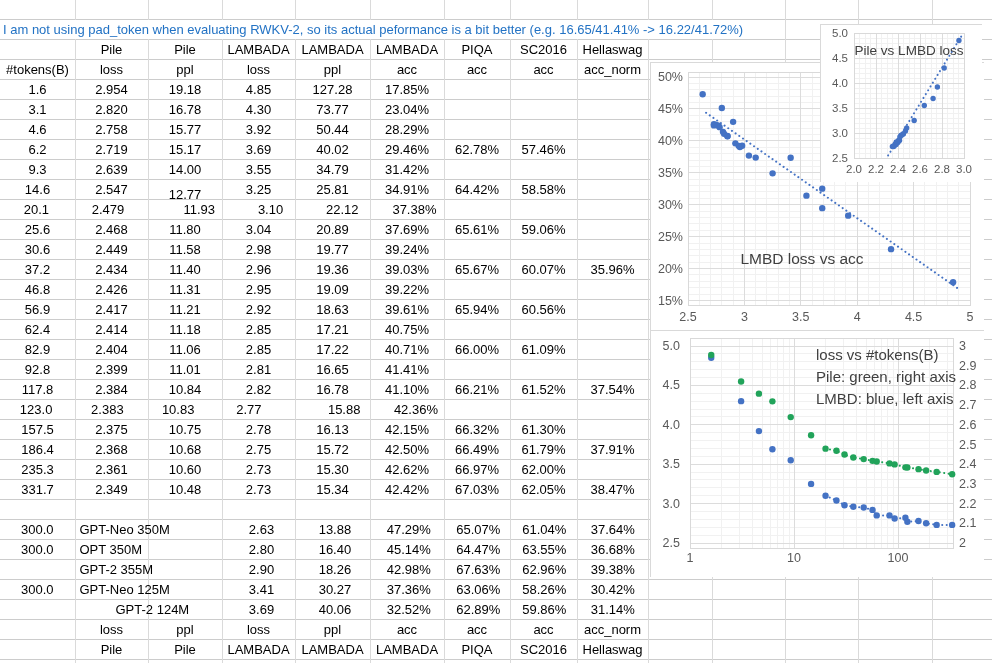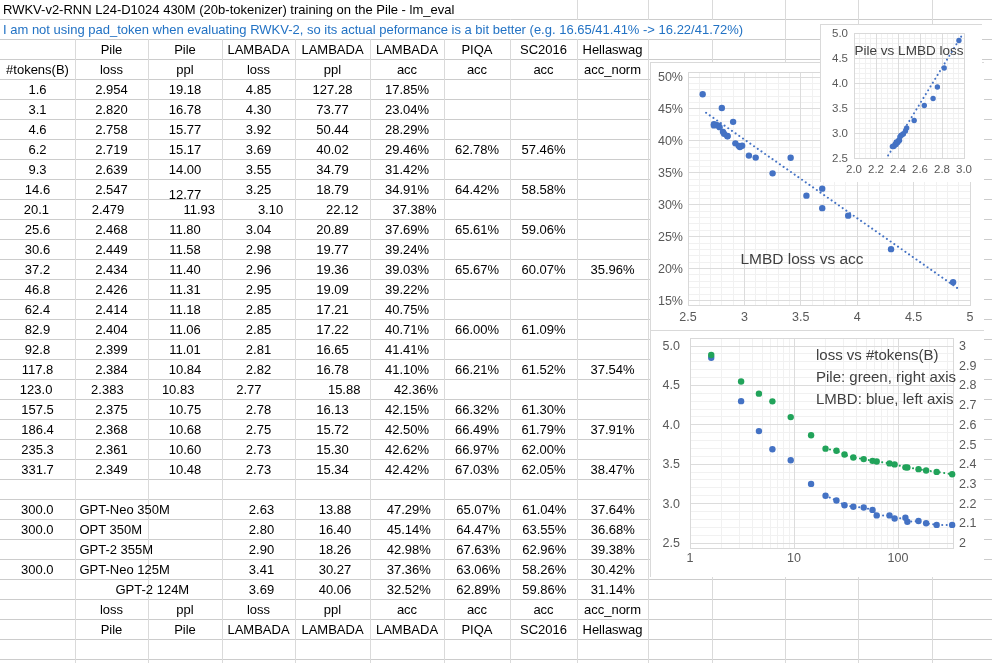--- a/index.html
+++ b/index.html
@@ -31,23 +31,20 @@
       <div class="vline" style="left: 444px;"></div>
       <div class="vline" style="left: 510px;"></div>
       <div class="vline" style="left: 577px;"></div>
       <div class="vline" style="left: 648px;"></div>
       <div class="vline" style="left: 712px;"></div>
       <div class="vline" style="left: 785px;"></div>
       <div class="vline" style="left: 858px;"></div>
       <div class="vline" style="left: 932px;"></div>
     </div>
 
-  <div class="bar" id="title-bar">
-    <span>RWKV-v2-RNN L24-D1024 430M (20b-tokenizer) training on the Pile - lm_eval</span>
-  </div>
   <div class="bar" id="note-bar">
     <span style="color: rgb(34, 114, 196);">I am not using pad_token when evaluating RWKV-2, so its actual peformance is a bit better (e.g. 16.65/41.41% -&gt; 16.22/41.72%)</span>
   </div>
 
   <div id="table">
       <div class="trow">
         <div class="tcell" style="width: 75px;"></div>
         <div class="tcell" style="width: 73px;">Pile</div>
         <div class="tcell" style="width: 74px;">Pile</div>
         <div class="tcell" style="width: 73px;">LAMBADA</div>
@@ -121,21 +118,21 @@
         <div class="tcell" style="width: 74px;">31.42%</div>
         <div class="tcell" style="width: 66px;"></div>
         <div class="tcell" style="width: 67px;"></div>
         <div class="tcell" style="width: 71px;"></div>
       </div>
       <div class="trow">
         <div class="tcell" style="width: 75px;">14.6</div>
         <div class="tcell" style="width: 73px;">2.547</div>
         <div class="tcell" style="width: 74px; margin-top: 10px;">12.77</div>
         <div class="tcell" style="width: 73px;">3.25</div>
-        <div class="tcell" style="width: 75px;">18.79</div>
+        <div class="tcell" style="width: 75px;">25.81</div>
         <div class="tcell" style="width: 74px;">34.91%</div>
         <div class="tcell" style="width: 66px;">64.42%</div>
         <div class="tcell" style="width: 67px;">58.58%</div>
         <div class="tcell" style="width: 71px;"></div>
       </div>
       <div class="trow">
         <div class="tcell" style="width: 75px;">20.1</div>
         <div class="tcell" style="width: 73px;">2.479</div>
         <div class="tcell" style="width: 74px; padding-left: 20px;">11.93</div>
         <div class="tcell" style="width: 73px;">3.10</div>
@@ -180,20 +177,31 @@
       </div>
       <div class="trow">
         <div class="tcell" style="width: 75px;">46.8</div>
         <div class="tcell" style="width: 73px;">2.426</div>
         <div class="tcell" style="width: 74px;">11.31</div>
         <div class="tcell" style="width: 73px;">2.95</div>
         <div class="tcell" style="width: 75px;">19.09</div>
         <div class="tcell" style="width: 74px;">39.22%</div>
         <div class="tcell" style="width: 66px;"></div>
         <div class="tcell" style="width: 67px;"></div>
+        <div class="tcell" style="width: 71px;"></div>
+      </div>
+      <div class="trow">
+        <div class="tcell" style="width: 75px;">56.9</div>
+        <div class="tcell" style="width: 73px;">2.417</div>
+        <div class="tcell" style="width: 74px;">11.21</div>
+        <div class="tcell" style="width: 73px;">2.92</div>
+        <div class="tcell" style="width: 75px;">18.63</div>
+        <div class="tcell" style="width: 74px;">39.61%</div>
+        <div class="tcell" style="width: 66px;">65.94%</div>
+        <div class="tcell" style="width: 67px;">60.56%</div>
         <div class="tcell" style="width: 71px;"></div>
       </div>
       <div class="trow">
         <div class="tcell" style="width: 75px;">62.4</div>
         <div class="tcell" style="width: 73px;">2.414</div>
         <div class="tcell" style="width: 74px;">11.18</div>
         <div class="tcell" style="width: 73px;">2.85</div>
         <div class="tcell" style="width: 75px;">17.21</div>
         <div class="tcell" style="width: 74px;">40.75%</div>
         <div class="tcell" style="width: 66px;"></div>

